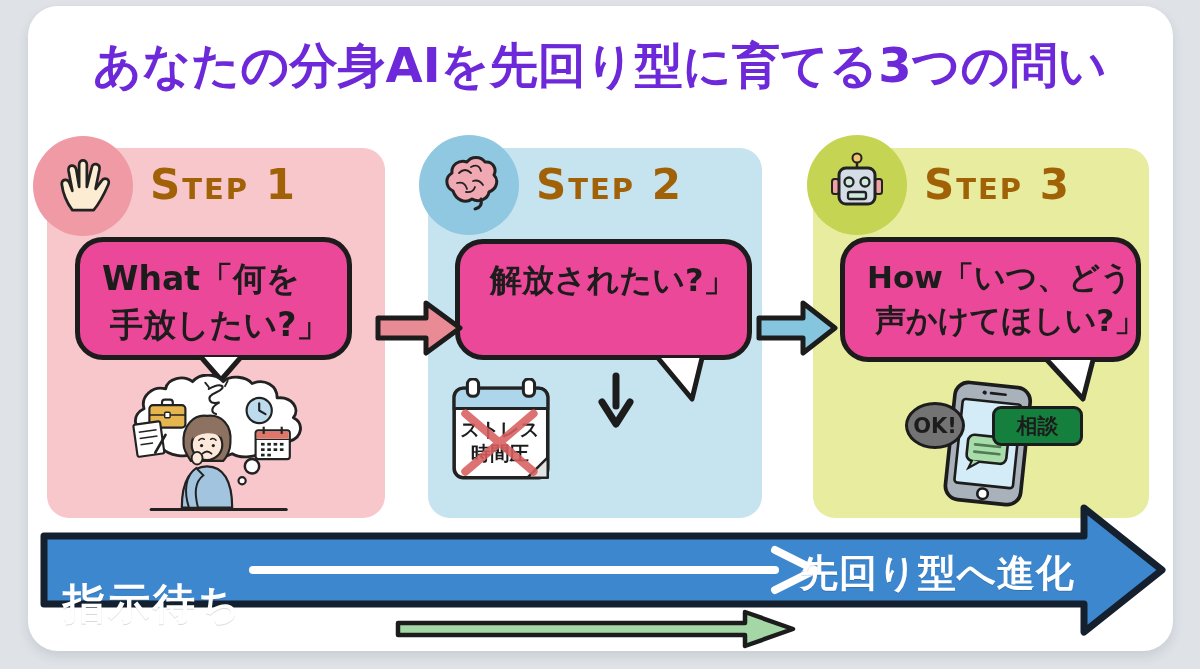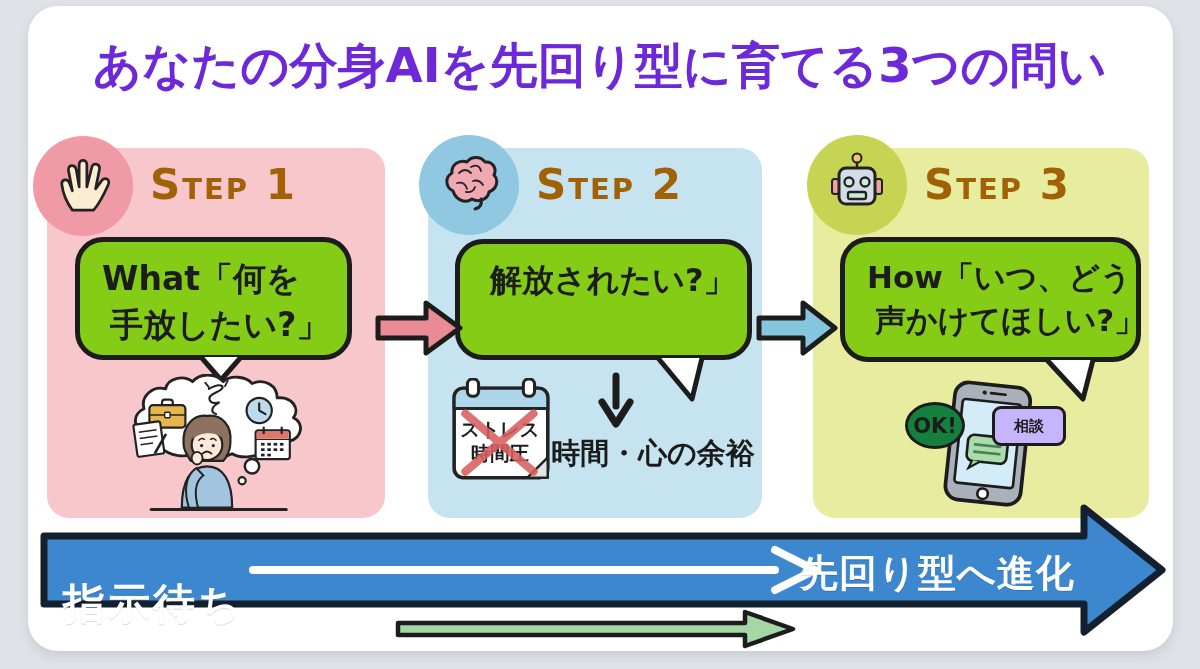--- a/index.html
+++ b/index.html
@@ -42,49 +42,49 @@
   .step-label {
     font-variant:small-caps;
     font-size:42px; font-weight:800; letter-spacing:2px;
     color:#a16207; white-space:nowrap;
   }
   .step-label1 { left:150px; top:160px; }
   .step-label2 { left:536px; top:160px; }
   .step-label3 { left:924px; top:160px; }
 
   .bubble {
-    background:#84cc16; border:5px solid #1c1c1c; border-radius:28px;
+    background:#ec4899; border:5px solid #1c1c1c; border-radius:28px;
     padding:14px 10px 10px 22px;
     font-size:33px; font-weight:700; line-height:1.38;
     white-space:nowrap;
   }
   .bubble .l2 { margin-left:8px; }
   .bubble1 { left:75px;  top:237px; width:277px; height:123px; }
   .bubble2 { left:455px; top:239px; width:297px; height:121px; font-size:32px; }
   .bubble3 { left:840px; top:237px; width:301px; height:125px; font-size:31px; }
   .tail { position:absolute; }
 
   .outcome {
     left:538px; top:428px; width:230px;
     text-align:center; font-weight:800; color:#1b1b1b;
   }
   .outcome .o1 { font-size:29px; }
   .outcome .o2 { font-size:29px; margin-top:6px; white-space:nowrap; }
 
   .chat-left {
     left:905px; top:402px; width:60px; height:47px;
-    background:#15803d; border:3.5px solid #1c1c1c; border-radius:50%;
+    background:#737373; border:3.5px solid #1c1c1c; border-radius:50%;
     display:flex; align-items:center; justify-content:center;
     font-size:21px; font-weight:800;
   }
   .chat-right {
-    left:992px; top:406px; width:74px; height:40px;
-    background:#c4b5fd; border:3.5px solid #1c1c1c; border-radius:9px;
+    left:992px; top:406px; width:91px; height:40px;
+    background:#15803d; border:3.5px solid #1c1c1c; border-radius:9px;
     display:flex; align-items:center; justify-content:center;
-    font-size:15px; font-weight:800;
+    font-size:21px; font-weight:800;
   }
 
   .bar-text {
     color:#ffffff; font-weight:800; white-space:nowrap;
     text-shadow:0 1px 0 rgba(0,0,0,.15);
   }
   .bar-text-left  { left:63px;  top:576px; font-size:42px; letter-spacing:3px; }
   .bar-text-right { left:800px; top:548px; font-size:38px; letter-spacing:1px; }
 </style>
 </head>
@@ -229,21 +229,20 @@
   <text x="47" y="57" font-size="19" font-weight="bold" text-anchor="middle" fill="#1c1c1c">ストレス</text>
   <text x="47" y="81" font-size="19" font-weight="bold" text-anchor="middle" fill="#1c1c1c">時間圧</text>
   <path d="M13,35 L80,92 M80,35 L13,92" stroke="#d95f5f" stroke-width="8" stroke-linecap="round" opacity="0.88"></path>
 </svg>
 
 <svg class="abs" style="left:594px; top:372px;" width="44" height="58" viewBox="0 0 44 58">
   <path d="M22,4 V34 M8,30 L22,52 L36,30" fill="none" stroke="#1c1c1c" stroke-width="7" stroke-linecap="round" stroke-linejoin="round"></path>
 </svg>
 
 <div class="abs outcome">
-  <div class="o2">時間・心の余裕</div>
 </div>
 
 <svg class="abs" style="left:944px; top:382px; transform:rotate(6deg);" width="96" height="124" viewBox="0 0 90 118">
   <rect x="5" y="3" width="72" height="112" rx="13" fill="#a9b2ba" stroke="#1c1c1c" stroke-width="3.5"></rect>
   <rect x="13" y="19" width="56" height="80" rx="3" fill="#d3ecf8" stroke="#1c1c1c" stroke-width="2.5"></rect>
   <circle cx="33" cy="11" r="2" fill="#1c1c1c"></circle>
   <line x1="39" y1="11" x2="53" y2="11" stroke="#1c1c1c" stroke-width="2.5" stroke-linecap="round"></line>
   <circle cx="41" cy="107" r="5" fill="#ffffff" stroke="#1c1c1c" stroke-width="2.5"></circle>
   <g>
     <rect x="22" y="52" width="38" height="25" rx="6" fill="#a9dcab" stroke="#1c1c1c" stroke-width="2.5"></rect>

